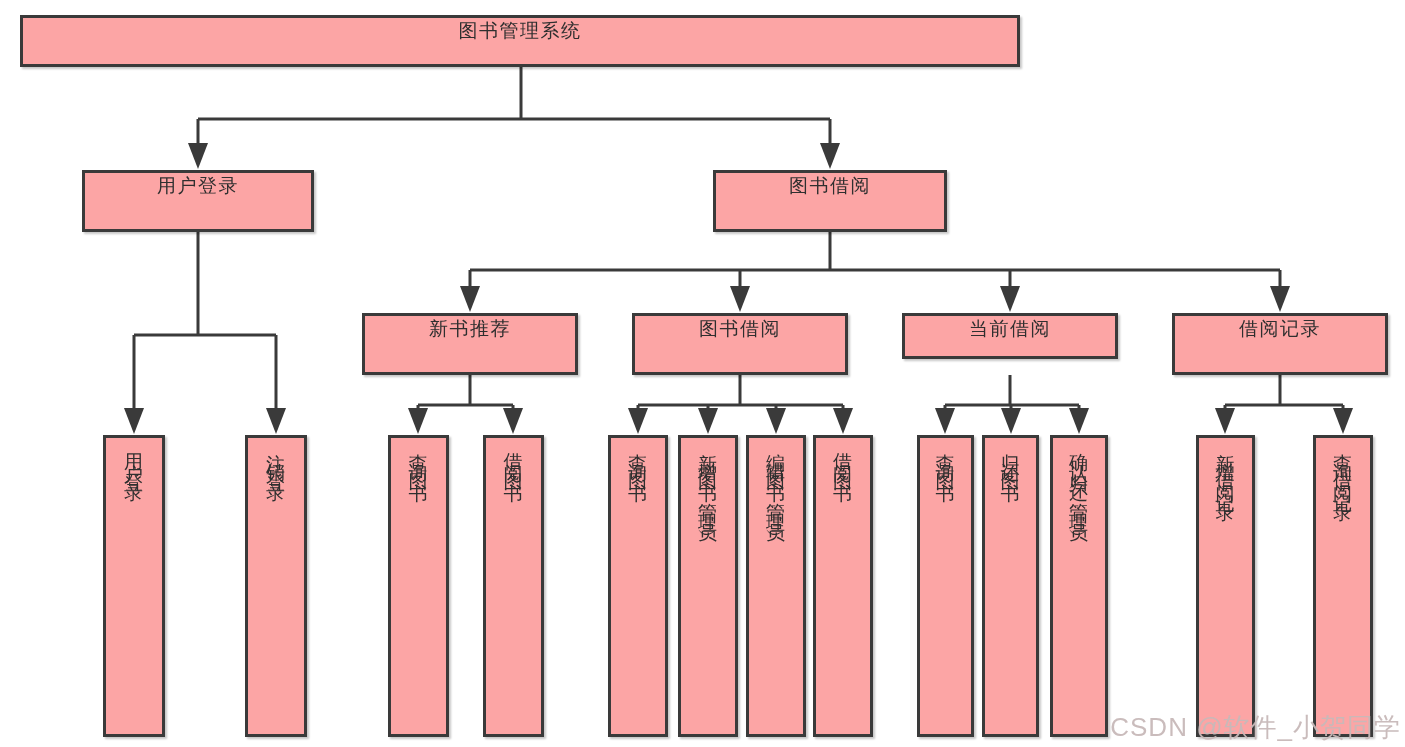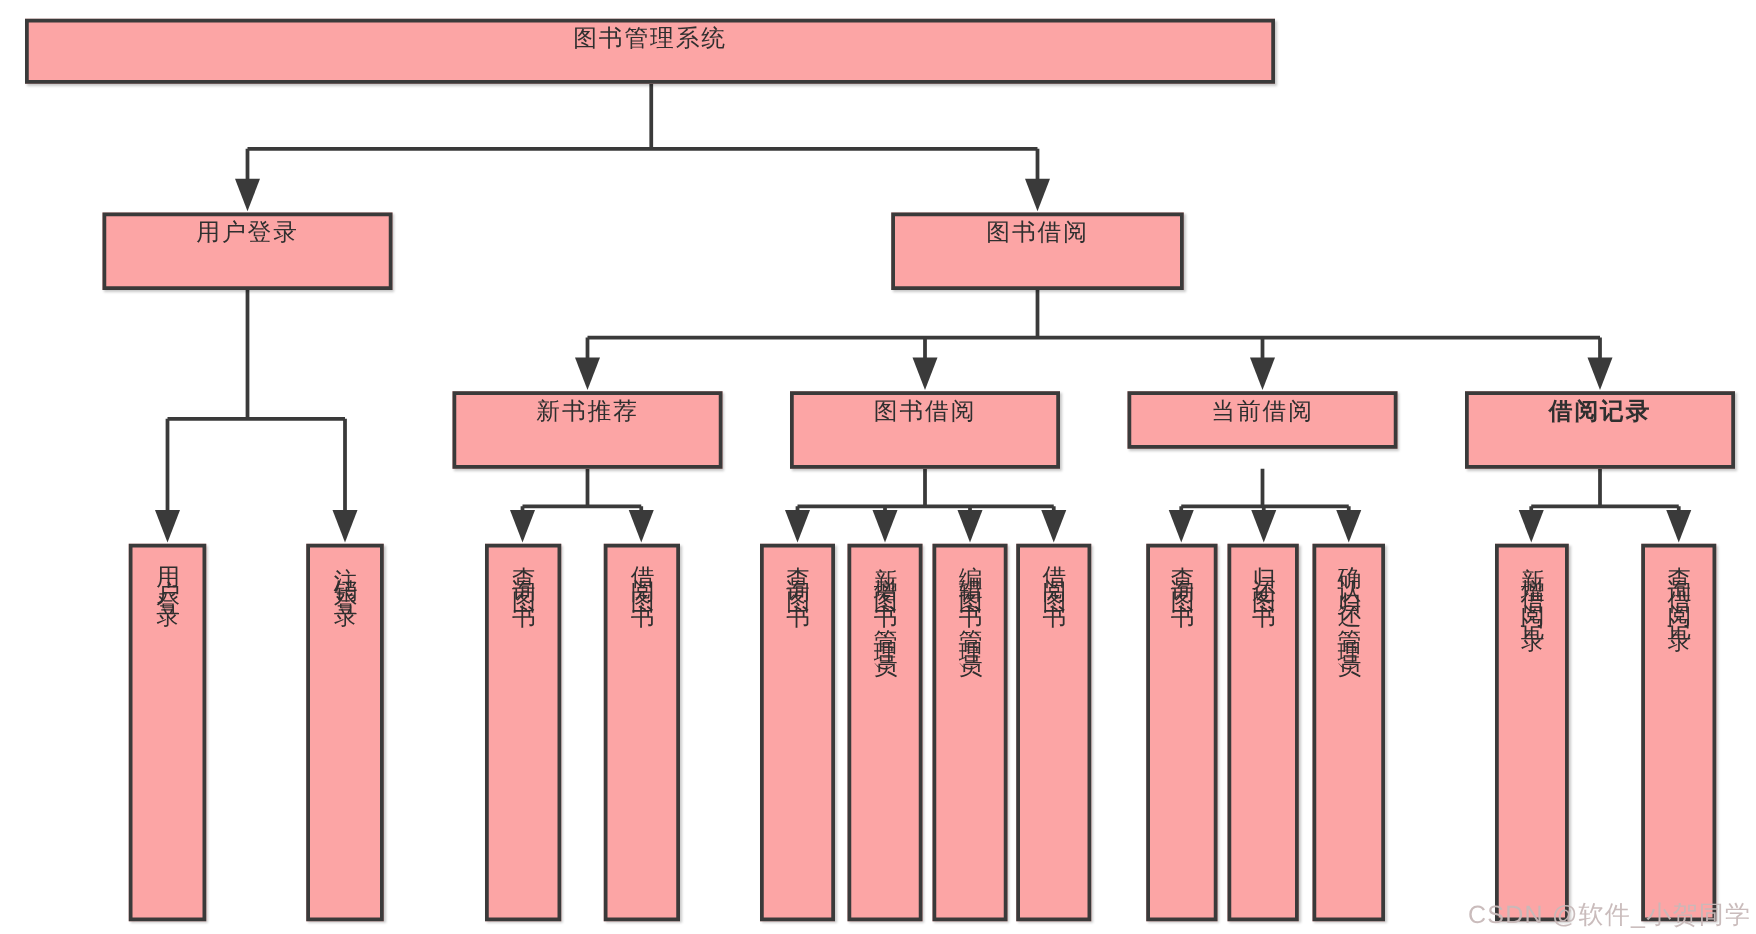--- a/index.html
+++ b/index.html
@@ -18,39 +18,39 @@
     display:block;writing-mode:vertical-rl;text-orientation:mixed;
     font-size:19px;letter-spacing:10px;white-space:nowrap;line-height:1;
   }
   
   #b-root   {left:20px;  top:15px;  width:1000px;height:52px;}
   #b-login  {left:82px;  top:170px; width:232px; height:62px;}
   #b-mgmt   {left:713px; top:170px; width:234px; height:62px;}
   #b-rec    {left:362px; top:313px; width:216px; height:62px;}
   #b-borrow {left:632px; top:313px; width:216px; height:62px;}
   #b-current{left:902px; top:313px; width:216px; height:46px;}
-  #b-records{left:1172px;top:313px; width:216px; height:62px;font-weight:bold;}
+  #b-records{left:1172px;top:313px; width:216px; height:62px;}
   
   .tall{top:435px;height:302px;}
   #t-login-1{left:103px; width:62px;}
   #t-login-2{left:245px; width:62px;}
   #t-rec-1 {left:388px; width:61px;}
   #t-rec-2 {left:483px; width:61px;}
   #t-bor-1 {left:608px; width:60px;}
   #t-bor-2 {left:678px; width:60px;}
   #t-bor-3 {left:746px; width:60px;}
   #t-bor-4 {left:813px; width:60px;}
   #t-cur-1 {left:917px; width:57px;}
   #t-cur-2 {left:982px; width:57px;}
   #t-cur-3 {left:1050px;width:58px;}
   #t-rcd-1 {left:1196px;width:59px;}
   #t-rcd-2 {left:1313px;width:60px;}
   .watermark{
     position:absolute;right:4px;bottom:2px;z-index:5;
-    font-size:20px;letter-spacing:1px;color:rgba(199,184,184,0.95);
+    font-size:26px;letter-spacing:1px;color:rgba(199,184,184,0.95);
     font-family:"Liberation Sans", sans-serif;white-space:nowrap;
   }
 </style>
 </head>
 <body>
 
 <div class="canvas">
 
   <svg class="connectors" viewBox="0 0 1405 747" xmlns="http://www.w3.org/2000/svg">
     <g stroke="#3a3a3a" stroke-width="3" fill="none">

